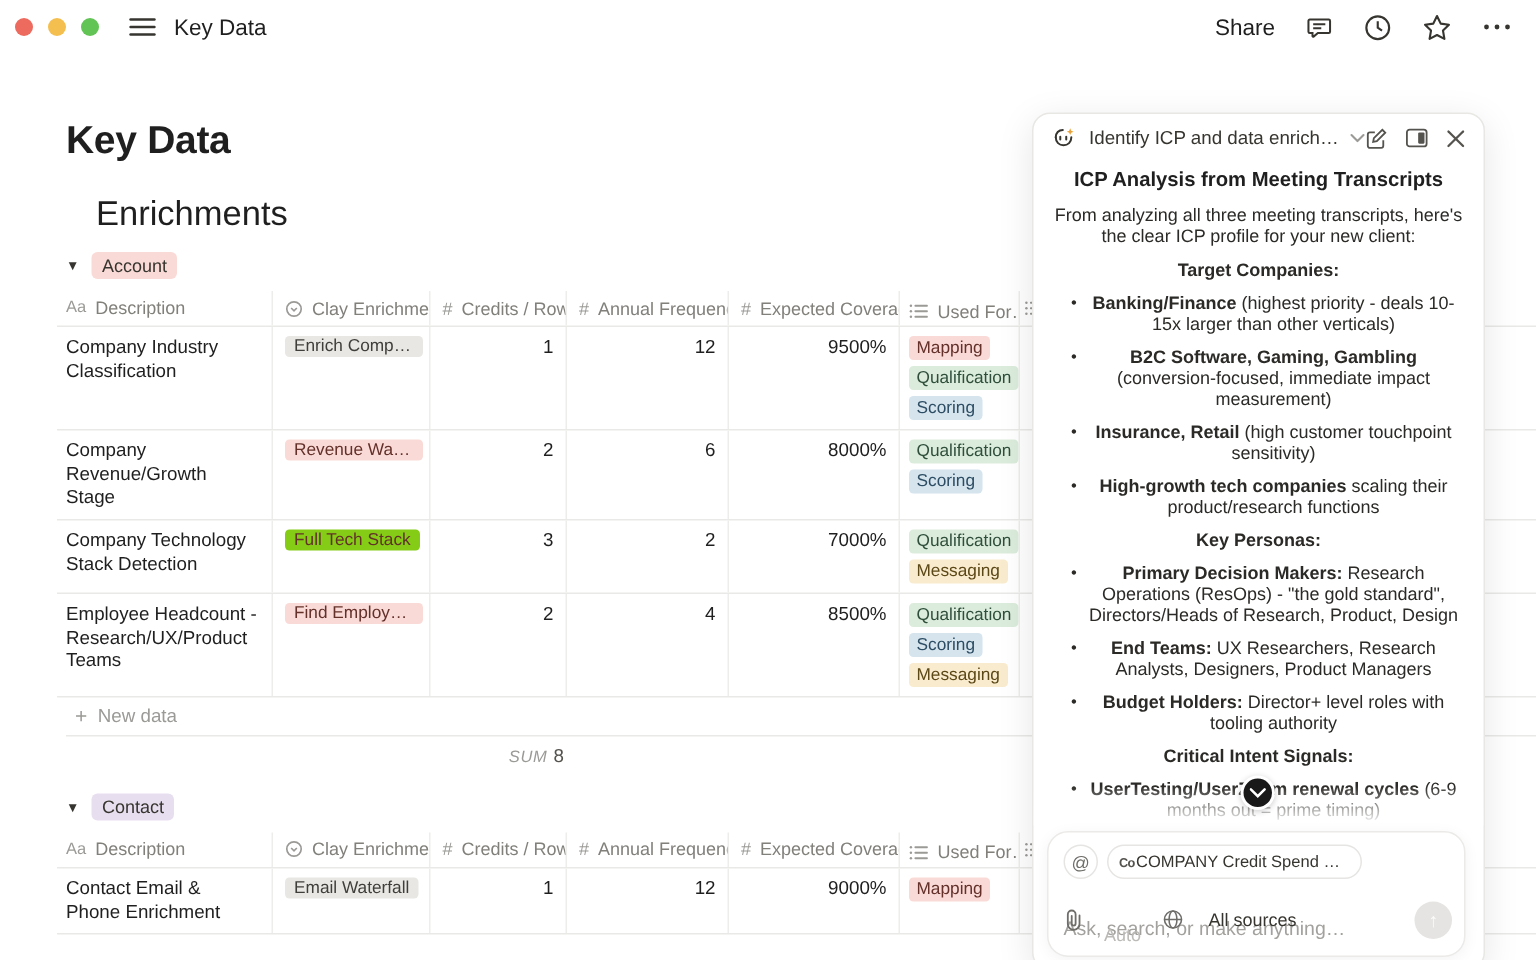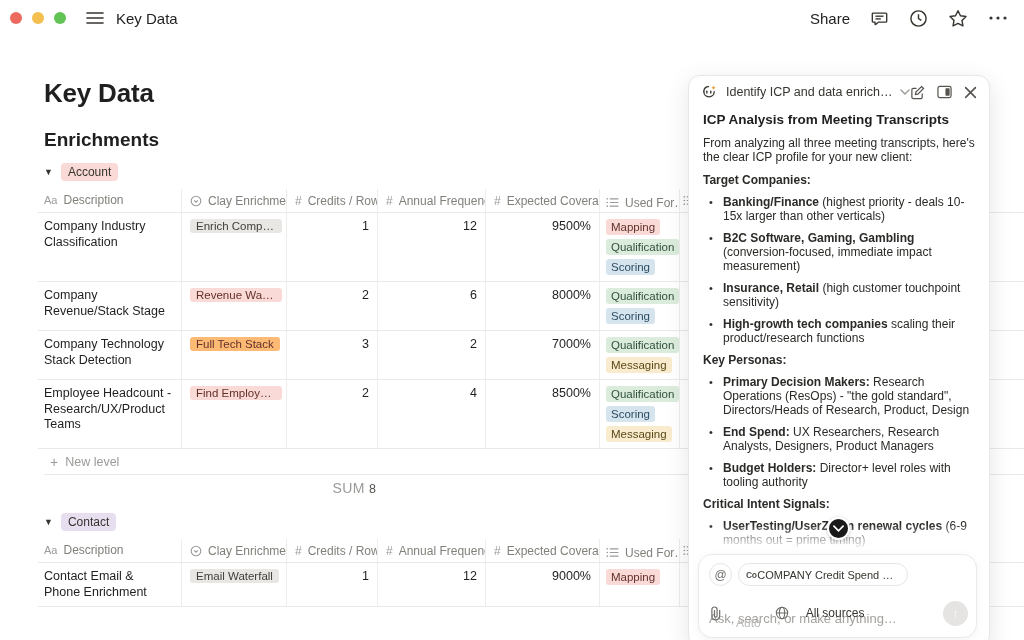--- a/index.html
+++ b/index.html
@@ -14,21 +14,21 @@
   .light.red{background:#ec6a5e;} .light.yellow{background:#f4bf4f;} .light.green{background:#61c454;}
   .hamburger { margin-left:20px; cursor:pointer; display:flex; align-items:center; }
   .tb-title { margin-left:12px; font-size:15px; color:#1f1f1f; }
   .tb-right { margin-left:auto; display:flex; align-items:center; gap:20px; padding-right:16px; }
   .tb-right .share { font-size:15px; cursor:pointer; }
   .tb-icon { display:flex; align-items:center; cursor:pointer; color:#37352f; }
 
   
   .content { position:absolute; top:36px; left:0; width:1024px; height:604px; padding:42px 0 0 44px; }
   h1.page-title { font-size:26px; font-weight:700; letter-spacing:-0.2px; margin-bottom:20px; }
-  h2.section-title { font-size:19px; font-weight:700; margin-bottom:12px; }
+  h2.section-title { font-size:23px; font-weight:400; margin-bottom:12px;margin-left:20px; }
   .view-tab { display:inline-flex; align-items:center; gap:6px; background:#f1f0ef; border-radius:6px;
     padding:4px 8px; font-size:12.5px; font-weight:600; color:#37352f; margin-bottom:16px; cursor:pointer; }
 
   .group-header { display:flex; align-items:center; gap:8px; margin:4px 0 8px 0; cursor:pointer; }
   .group-toggle { font-size:9px; color:#37352f; }
   .group-pill { font-size:12px; padding:2px 7px; border-radius:4px; font-weight:400; }
 
   .table { margin-left:-6px; width:986px; }
   .trow, .thead { display:flex; border-bottom:1px solid #e9e9e7; width:986px; }
   .thead { height:24px; }
@@ -45,35 +45,35 @@
   .pill { display:inline-block; font-size:11.5px; padding:1px 6px; border-radius:3px; white-space:nowrap;
     max-width:92px; overflow:hidden; text-overflow:ellipsis; }
   .tag { display:table; font-size:11.5px; line-height:16px; padding:0 5px; border-radius:3px;
     margin-bottom:4px; white-space:nowrap; }
   .newpage-row { display:flex; align-items:center; height:26px; border-bottom:1px solid #e9e9e7;
     color:#9b9a97; font-size:12.5px; gap:7px; padding-left:6px; cursor:pointer; width:986px; }
   .plus { font-size:14px; }
   .sum-row { display:flex; height:26px; align-items:center; width:986px; }
   .sum-spacer { width:249px; }
   .sum-cell { width:91px; text-align:right; padding-right:8px; color:#787774; cursor:pointer; }
-  .sum-label { font-size:14px; letter-spacing:0.5px; color:#9b9a97; margin-right:4px; text-transform:uppercase; }
+  .sum-label { font-size:11px; letter-spacing:0.5px; color:#9b9a97; margin-right:4px; text-transform:uppercase;font-style:italic; }
   .sum-value { font-size:12.5px; color:#55534e; }
   .contact-block { margin-top:12px; }
 
   
   .panel { position:absolute; left:688px; top:75px; width:302px; height:572px; background:#fff;
     border:1px solid #e8e7e4; border-radius:12px; box-shadow:0 6px 24px rgba(0,0,0,.10);
     z-index:40; display:flex; flex-direction:column; }
   .panel-header { height:32px; display:flex; align-items:center; padding:0 12px; flex:0 0 auto; }
   .panel-title { font-size:12.5px; color:#37352f; margin-left:8px; white-space:nowrap; overflow:hidden;
     text-overflow:ellipsis; max-width:170px; cursor:pointer; }
   .panel-chevron { margin-left:5px; color:#9b9a97; display:flex; cursor:pointer; }
   .panel-hicons { margin-left:auto; display:flex; gap:12px; color:#55534e; align-items:center; }
   .panel-hicons > span { cursor:pointer; display:flex; align-items:center; }
-  .panel-scroll { flex:1 1 auto; overflow:hidden; padding:4px 14px 0 14px; position:relative; }
+  .panel-scroll { flex:1 1 auto; overflow:hidden; padding:4px 14px 0 14px; position:relative;text-align:center; }
   .panel-heading { font-size:13.5px; font-weight:700; margin-bottom:9px; }
   .panel-body { font-size:12px; line-height:14px; color:#2b2a27; }
   .panel-body p { margin-bottom:9px; }
   .sec-title { font-weight:700; margin-bottom:8px; margin-top:2px; }
   .bullet { display:flex; margin-bottom:8px; padding-left:6px; }
   .bullet .dot { width:14px; flex:0 0 auto; font-size:11px; color:#2b2a27; }
   .bullet .btext { flex:1; }
   .fade-overlay { position:absolute; left:0; right:0; bottom:0; height:26px;
     background:linear-gradient(to bottom, rgba(255,255,255,0), #fff); pointer-events:none; }
   .scroll-btn { position:absolute; left:138px; top:441px; width:23px; height:23px; border-radius:50%;
@@ -227,34 +227,34 @@
             <div class="cell c-num c-freq">12</div>
             <div class="cell c-num c-cov">9500%</div>
             <div class="cell c-used">
               <span class="tag" style="background: rgb(250, 218, 214); color: rgb(99, 48, 42);">Mapping</span>
               <span class="tag" style="background: rgb(220, 236, 220); color: rgb(47, 79, 60);">Qualification</span>
               <span class="tag" style="background: rgb(214, 228, 238); color: rgb(44, 77, 99);">Scoring</span>
             </div>
             <div class="cell c-extra"></div>
           </div>
           <div class="trow">
-            <div class="cell c-desc">Company Revenue/Stack Stage</div>
+            <div class="cell c-desc">Company Revenue/Growth Stage</div>
             <div class="cell c-enrich"><span class="pill" style="background: rgb(250, 218, 214); color: rgb(99, 48, 42);">Revenue Waterfall</span></div>
             <div class="cell c-num c-credits">2</div>
             <div class="cell c-num c-freq">6</div>
             <div class="cell c-num c-cov">8000%</div>
             <div class="cell c-used">
               <span class="tag" style="background: rgb(220, 236, 220); color: rgb(47, 79, 60);">Qualification</span>
               <span class="tag" style="background: rgb(214, 228, 238); color: rgb(44, 77, 99);">Scoring</span>
             </div>
             <div class="cell c-extra"></div>
           </div>
           <div class="trow">
             <div class="cell c-desc">Company Technology Stack Detection</div>
-            <div class="cell c-enrich"><span class="pill" style="background: #fdba74; color: rgb(99, 48, 42);">Full Tech Stack</span></div>
+            <div class="cell c-enrich"><span class="pill" style="background: #84cc16; color: rgb(99, 48, 42);">Full Tech Stack</span></div>
             <div class="cell c-num c-credits">3</div>
             <div class="cell c-num c-freq">2</div>
             <div class="cell c-num c-cov">7000%</div>
             <div class="cell c-used">
               <span class="tag" style="background: rgb(220, 236, 220); color: rgb(47, 79, 60);">Qualification</span>
               <span class="tag" style="background: rgb(249, 236, 206); color: rgb(92, 72, 23);">Messaging</span>
             </div>
             <div class="cell c-extra"></div>
           </div>
           <div class="trow">
@@ -266,21 +266,21 @@
             <div class="cell c-used">
               <span class="tag" style="background: rgb(220, 236, 220); color: rgb(47, 79, 60);">Qualification</span>
               <span class="tag" style="background: rgb(214, 228, 238); color: rgb(44, 77, 99);">Scoring</span>
               <span class="tag" style="background: rgb(249, 236, 206); color: rgb(92, 72, 23);">Messaging</span>
             </div>
             <div class="cell c-extra"></div>
           </div>
         </div>
         <div class="newpage-row">
           <span class="plus">+</span>
-          <span>New level</span>
+          <span>New data</span>
         </div>
         <div class="sum-row">
           <div class="sum-spacer"></div>
           <div class="sum-cell"><span class="sum-label">SUM</span><span class="sum-value">8</span></div>
         </div>
       </div>
       <div class="contact-block">
         <div class="group-header">
           <span class="group-toggle">▼</span>
           <span class="group-pill" style="background: rgb(231, 222, 240); color: rgb(55, 53, 47);">Contact</span>
@@ -423,21 +423,21 @@
             <span class="dot">•</span>
             <span class="btext"><b>High-growth tech companies</b> scaling their product/research functions</span>
           </div>
           <div class="sec-title">Key Personas:</div>
           <div class="bullet">
             <span class="dot">•</span>
             <span class="btext"><b>Primary Decision Makers:</b> Research Operations (ResOps) - "the gold standard", Directors/Heads of Research, Product, Design</span>
           </div>
           <div class="bullet">
             <span class="dot">•</span>
-            <span class="btext"><b>End Spend:</b> UX Researchers, Research Analysts, Designers, Product Managers</span>
+            <span class="btext"><b>End Teams:</b> UX Researchers, Research Analysts, Designers, Product Managers</span>
           </div>
           <div class="bullet">
             <span class="dot">•</span>
             <span class="btext"><b>Budget Holders:</b> Director+ level roles with tooling authority</span>
           </div>
           <div class="sec-title">Critical Intent Signals:</div>
           <div class="bullet">
             <span class="dot">•</span>
             <span class="btext"><b>UserTesting/UserZoom renewal cycles</b> (6-9 months out = prime timing)</span>
           </div>

